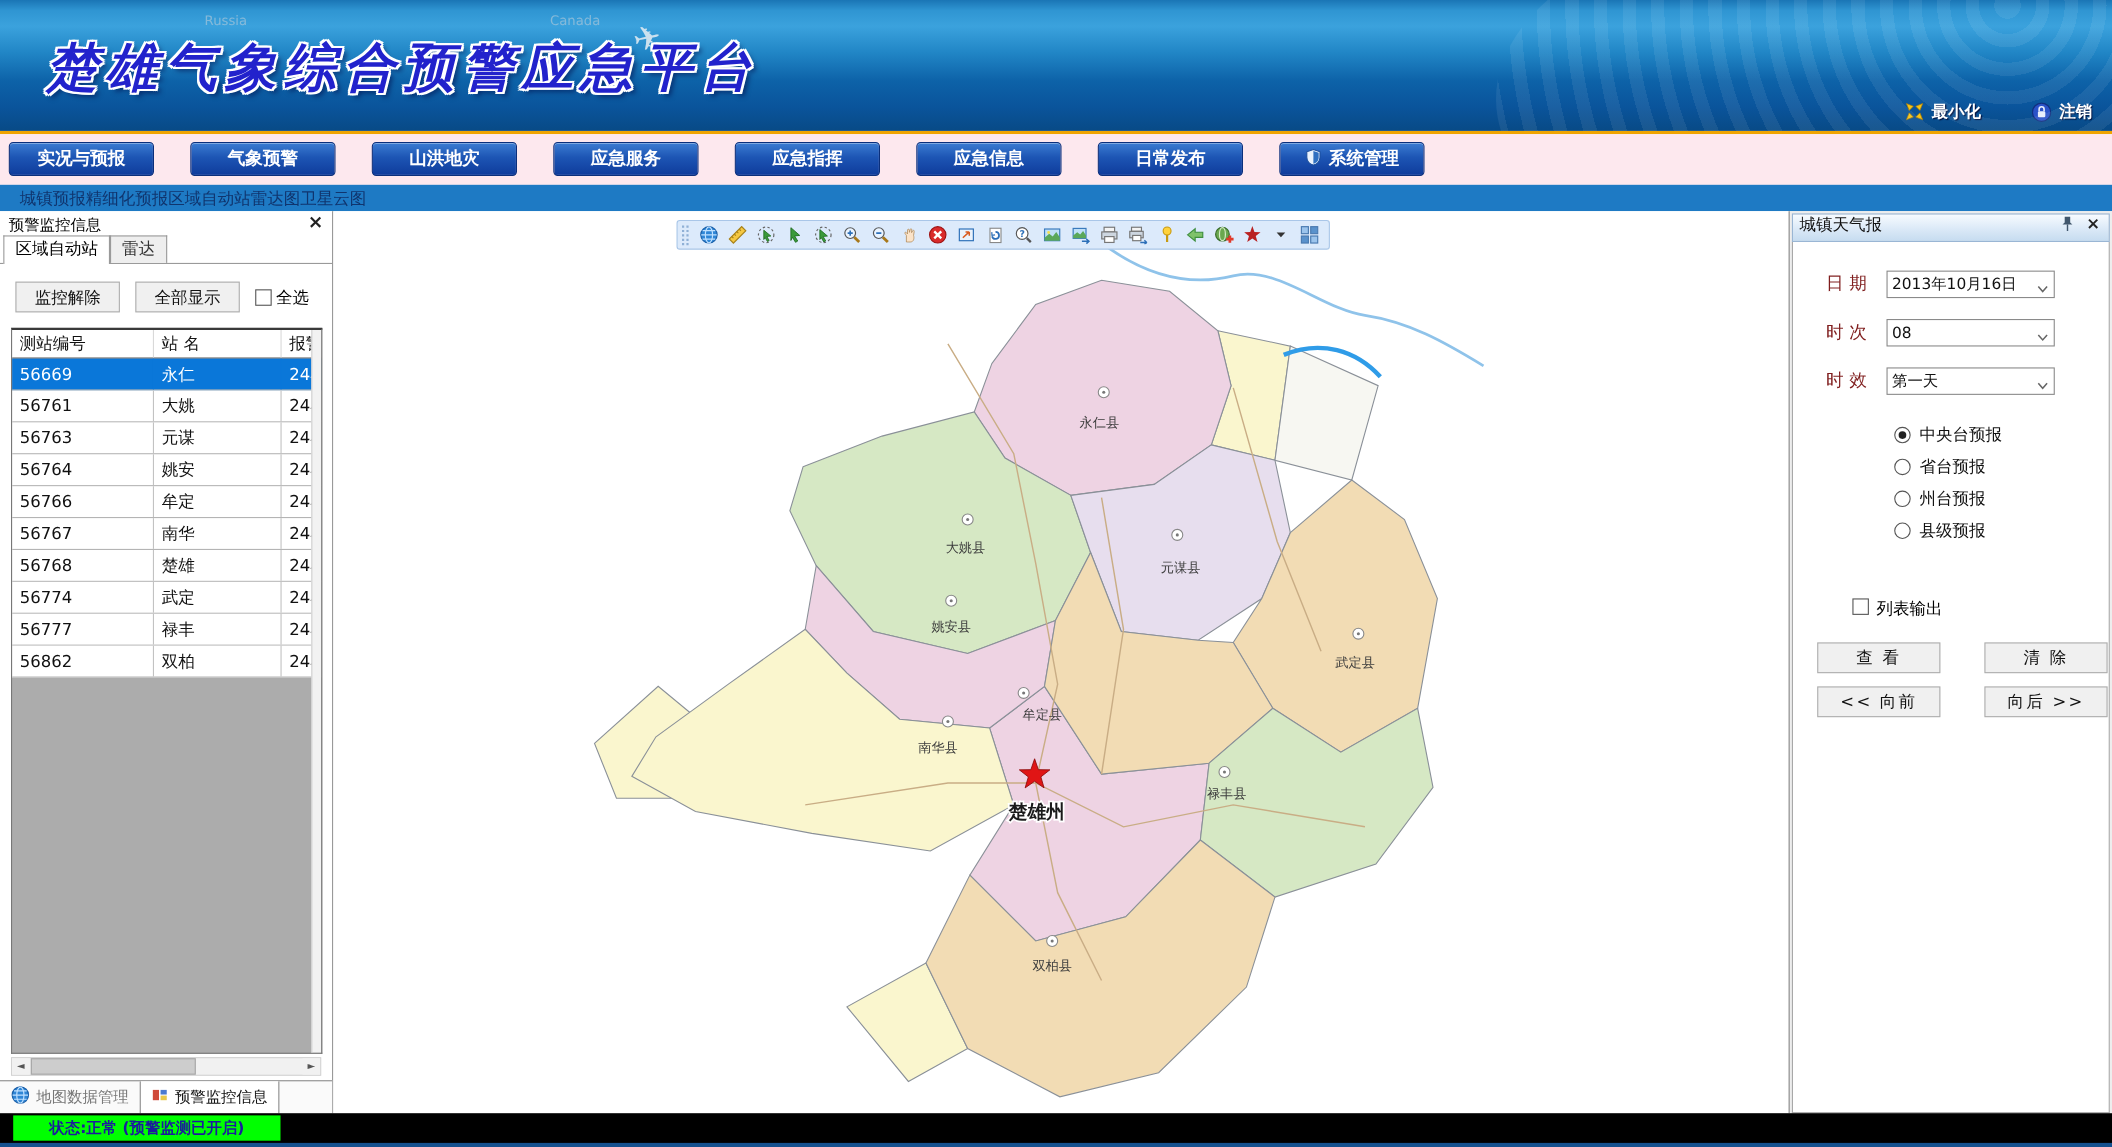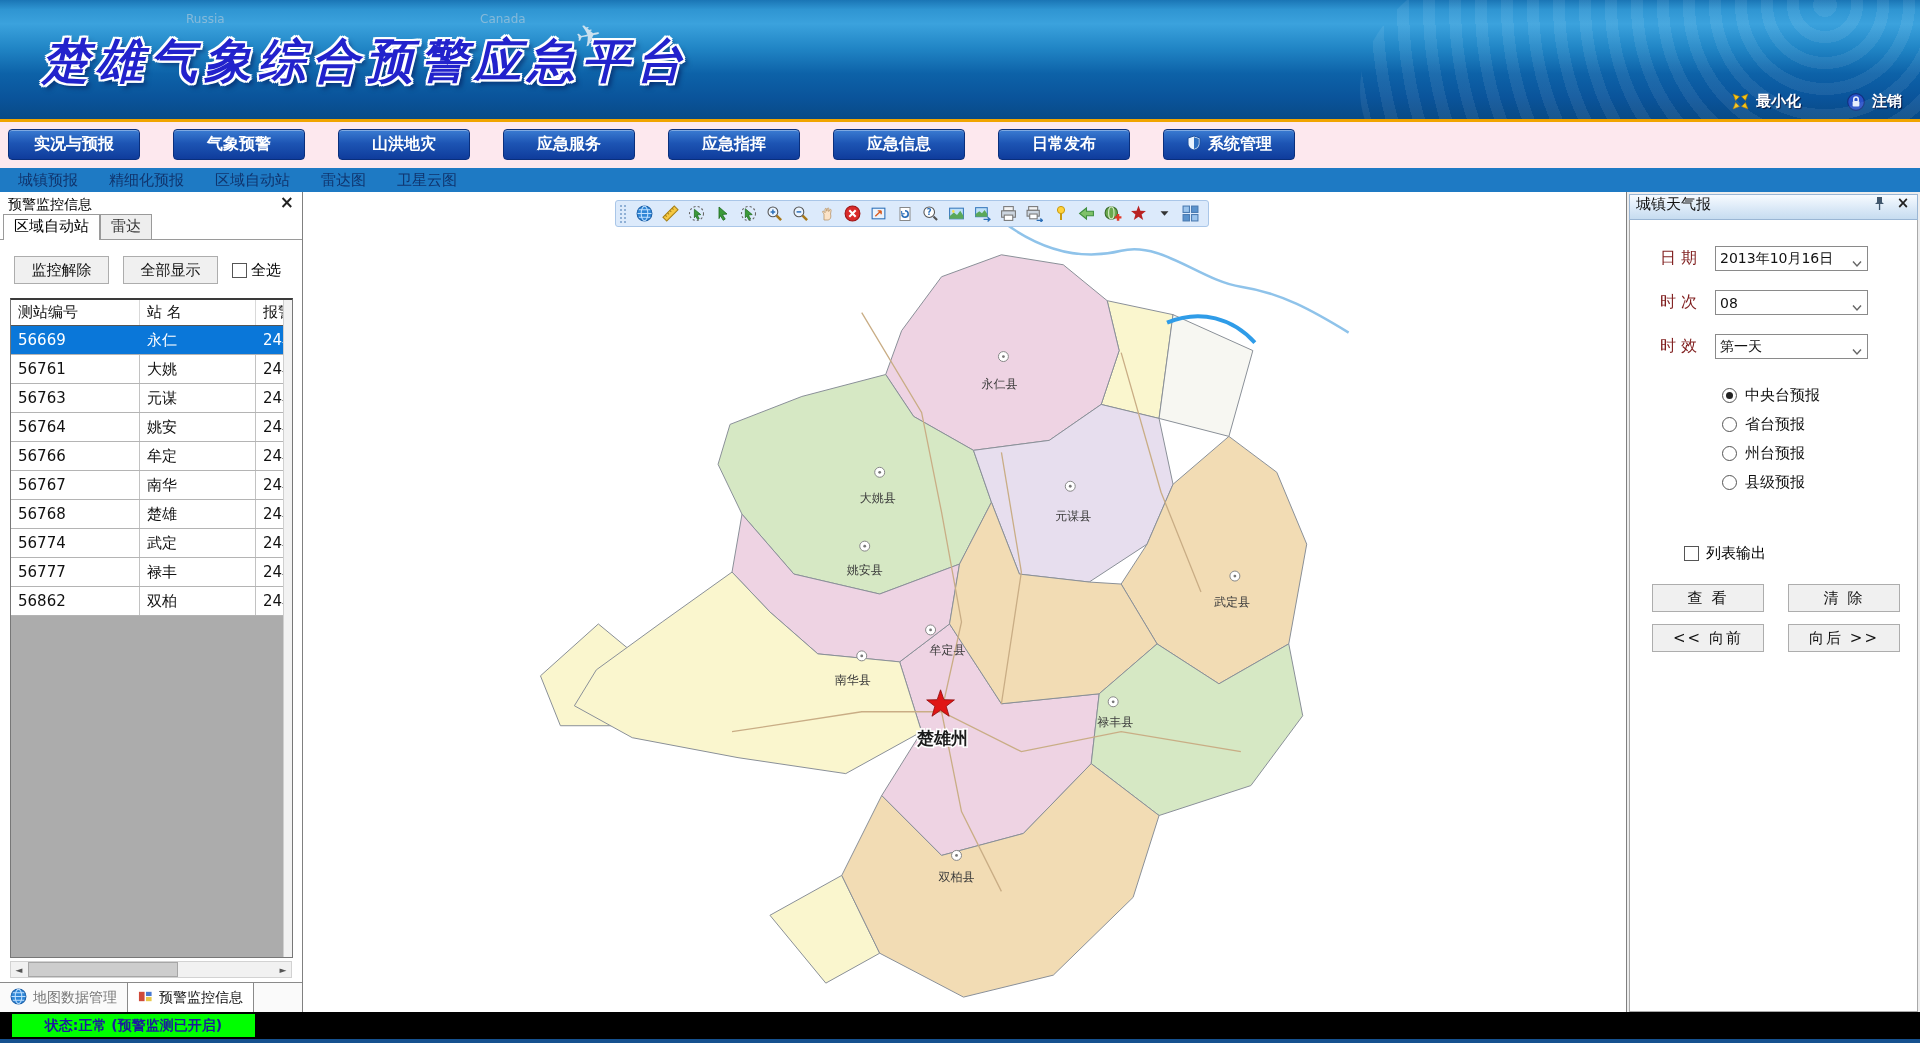--- a/index.html
+++ b/index.html
@@ -5,38 +5,38 @@
   * { margin:0; padding:0; box-sizing:border-box; }
   body { font-family:"DejaVu Sans",sans-serif; background:#222; }
   .screen { position:relative; width:1920px; height:1043px; overflow:hidden; background:#fff; font-family:"DejaVu Sans",sans-serif; }
 
   
   .header { position:relative; height:119px;
     background:linear-gradient(180deg,#1a75b5 0%,#2f95d2 8%,#3ba2dd 20%,#2186c6 40%,#0d62a8 62%,#0a549b 82%,#084a86 100%); overflow:hidden; }
   .header::after { content:""; position:absolute; right:-60px; top:-80px; width:620px; height:340px; border-radius:50%;
     background:repeating-radial-gradient(circle at 75% 25%, rgba(255,255,255,.07) 0 12px, rgba(255,255,255,0) 12px 26px); }
   .hdr-maplabel { position:absolute; color:#9fc3da; font-size:12px; opacity:.75; }
-  .hdr-maplabel.l1 { left:186px; top:12px; } .hdr-maplabel.l2 { left:480px; top:12px; }
+  .hdr-maplabel.l1 { left:186px; top:12px; } .hdr-maplabel.l2 { left:500px; top:12px; }
   .hdr-plane { position:absolute; left:576px; top:18px; font-size:30px; color:#dce9f2; transform:rotate(-12deg); opacity:.9; }
   .hdr-title { position:absolute; left:42px; top:30px; font-size:47px; font-weight:bold; font-style:italic; letter-spacing:7px; color:#2222cc;
     text-shadow:2px 2px 0 #fff,-2px -2px 0 #fff,2px -2px 0 #fff,-2px 2px 0 #fff,0 2px 0 #fff,0 -2px 0 #fff,2px 0 0 #fff,-2px 0 0 #fff,4px 4px 5px rgba(0,0,60,.55); }
   .hdr-actions { position:absolute; right:18px; top:92px; display:flex; align-items:center; gap:46px; }
   .hdr-act { display:flex; align-items:center; gap:7px; color:#fff; font-size:15px; font-weight:bold; cursor:pointer;
     text-shadow:1px 1px 1px rgba(0,0,40,.8); }
   .hdr-act svg { display:block; }
   .orange-line { height:3px; background:#f0a400; }
 
   
   .main-tabs { height:46px; background:#fde8ee; display:flex; gap:33px; padding:7px 0 0 8px;text-align:center; }
   .main-tab { width:132px; height:31px; display:flex; align-items:center; justify-content:center; gap:6px;
     background:linear-gradient(180deg,#3b7cd2 0%,#1d55b4 45%,#0f3c9c 100%); border:1px solid #0a2f7c; border-radius:4px;
     color:#fff; font-size:16px; font-weight:bold; cursor:pointer; box-shadow:inset 0 1px 0 rgba(255,255,255,.35); }
 
   
-  .subnav { height:24px; background:#1e7ac4; display:flex; align-items:center; gap:31px; padding-left:18px; }
+  .subnav { height:24px; background:#1e7ac4; display:flex; align-items:center; padding-left:18px; }
   .subnav-item { color:#10356e; font-size:15px; cursor:pointer; }
 
   
   .content { display:flex; height:820px; }
 
   
   .left-panel { width:303px; background:#fff; border-right:1px solid #808080; display:flex; flex-direction:column; }
   .lp-title { height:23px; padding:4px 8px 0; font-size:14px; color:#000; position:relative; }
   .lp-close { position:absolute; right:8px; top:2px; font-size:17px; font-weight:bold; color:#222; cursor:pointer; line-height:1; }
   .lp-tabs { height:25px; padding-left:3px; border-bottom:1px solid #9a9a9a; display:flex; align-items:flex-end; }
@@ -82,22 +82,22 @@
   .rp-titleicon { width:16px; height:16px; margin-left:8px; cursor:pointer; display:flex; align-items:center; justify-content:center; color:#222; font-weight:bold; }
   .rp-body { flex:1; background:#fff; border:1px solid #a8a8a8; border-top:none; padding-top:26px; position:relative; }
   .rp-field { display:flex; align-items:center; margin:0 0 19px 30px; }
   .rp-label { width:55px; font-size:16px; color:#7f1d1d; }
   .rp-select { width:153px; height:25px; border:1px solid #8a8a8a; background:#fff; display:flex; align-items:center; padding:0 4px; font-size:14px; color:#111; cursor:pointer; position:relative; }
   .rp-select .caret { position:absolute; right:5px; top:8px; }
   .rp-radios { margin:22px 0 0 92px; }
   .rp-radio { display:flex; align-items:center; gap:8px; height:29px; font-size:15px; color:#111; cursor:pointer; }
   .radio { width:15px; height:15px; border:1px solid #555; border-radius:50%; background:#fff; position:relative; }
   .radio.checked::after { content:""; position:absolute; left:3px; top:3px; width:7px; height:7px; border-radius:50%; background:#222; }
-  .rp-listout { position:absolute; left:30px; top:324px; display:flex; align-items:center; gap:7px; font-size:15px; cursor:pointer;padding-left:24px; }
-  .rp-btns { position:absolute; left:22px; top:364px; width:250px; display:grid; grid-template-columns:112px 112px; gap:12px 24px; }
+  .rp-listout { position:absolute; left:30px; top:324px; display:flex; align-items:flex-start; gap:7px; font-size:15px; cursor:pointer;padding-left:24px; }
+  .rp-btns { position:absolute; left:22px; top:364px; width:250px; display:grid; grid-template-columns:112px 112px; gap:12px 40px; }
   .rp-btn { height:28px; font-size:15px; letter-spacing:2px; }
 
   
   .status-bar { height:31px; background:#000; position:relative; border-bottom:4px solid #15518f; }
   .status-green { position:absolute; left:12px; top:2px; width:243px; height:23px; background:#00ff00;
     display:flex; align-items:center; justify-content:center; font-size:14px; font-weight:bold; color:#1b1b9e; }
 
   
   .cnty-label { font-size:12px; fill:#3c3c3c; }
   .city-label { font-size:17px; font-weight:bold; fill:#1a1a1a; paint-order:stroke; stroke:#fff; stroke-width:3px; }

